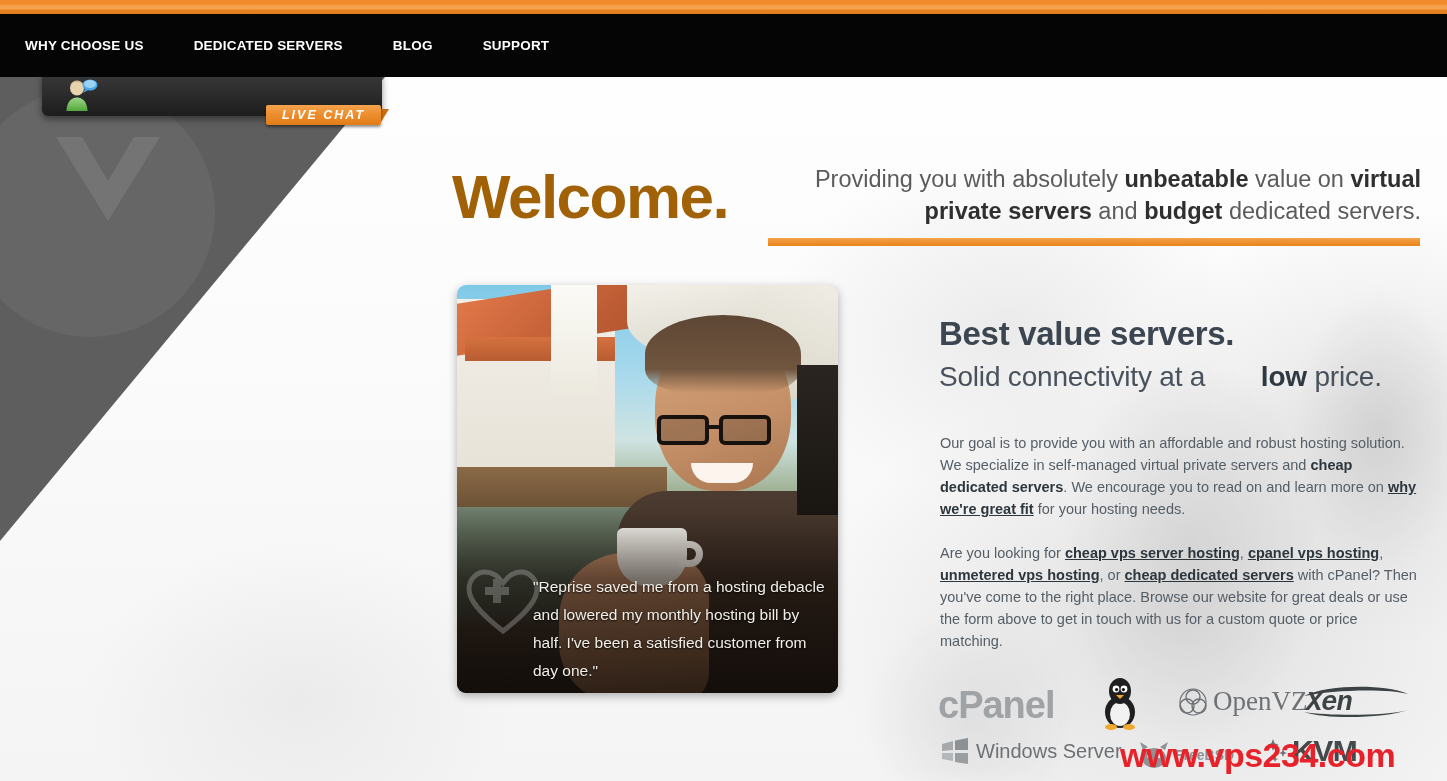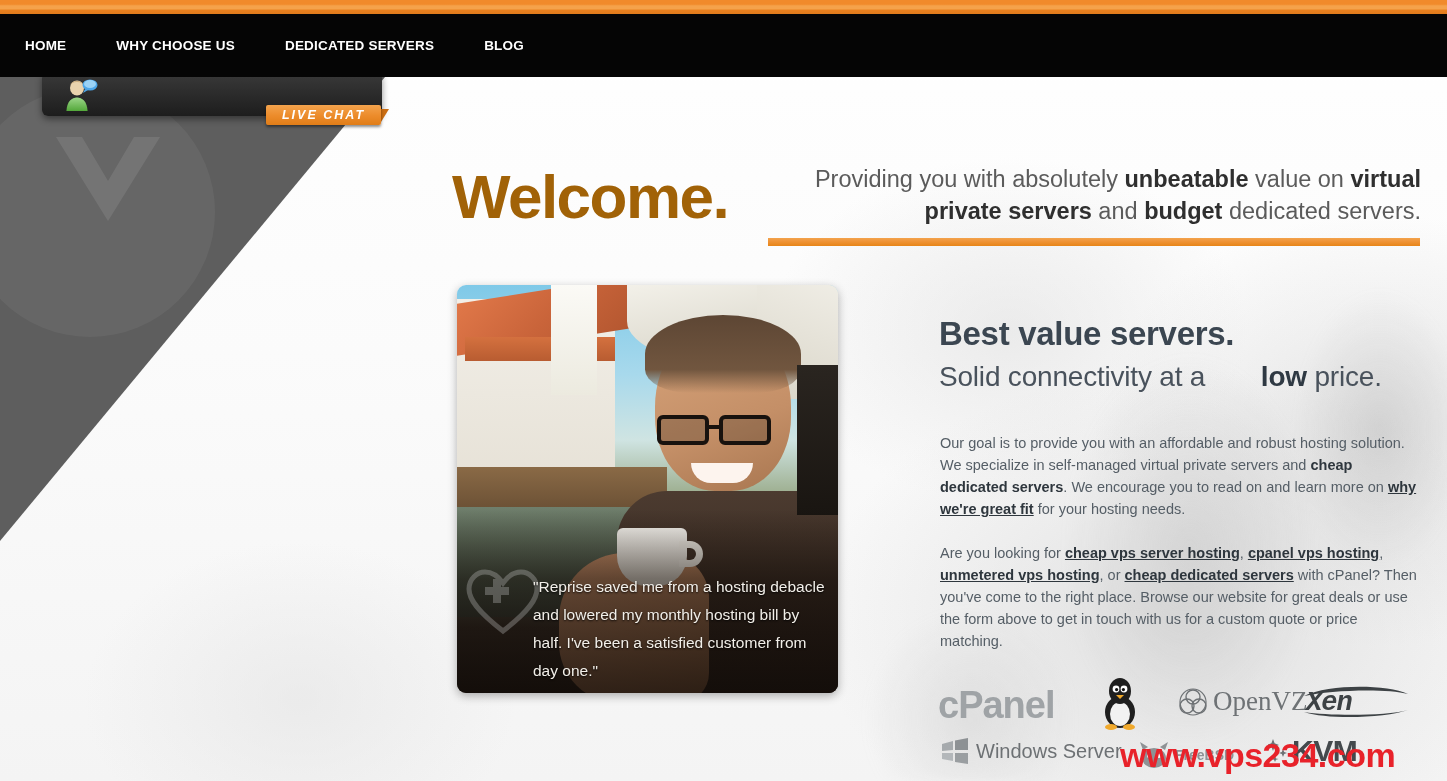--- a/index.html
+++ b/index.html
@@ -316,24 +316,24 @@
 </head>
 <body>
 
 <div id="bg-layer"></div>
 <div id="bg-wash"></div>
 
 <div id="topbar"></div>
 
 <div id="navbar">
   <nav id="nav-list">
-    <a class="nav-item">HOME</a>
     <a class="nav-item">WHY CHOOSE US</a>
     <a class="nav-item">DEDICATED SERVERS</a>
     <a class="nav-item">BLOG</a>
+    <a class="nav-item">SUPPORT</a>
   </nav>
 </div>
 
 <div id="wedge">
   <div id="wedge-logo"></div>
   <svg id="wedge-chev" viewBox="0 0 120 120">
     <path d="M8 12 L60 96 L112 12 L86 12 L60 56 L34 12 Z" fill="#ffffff"></path>
   </svg>
 </div>
 

